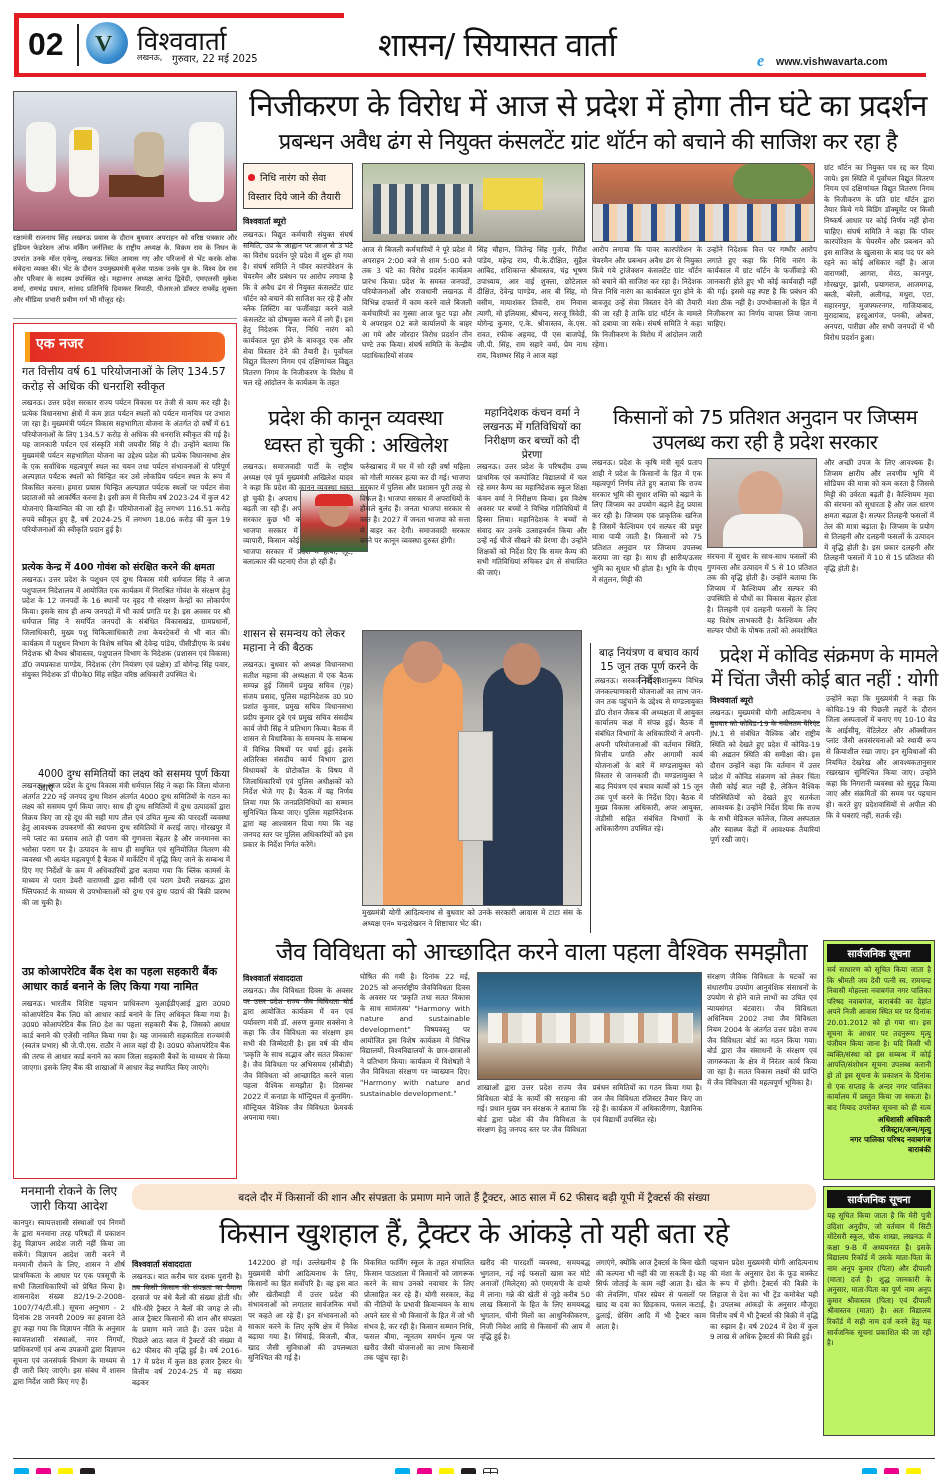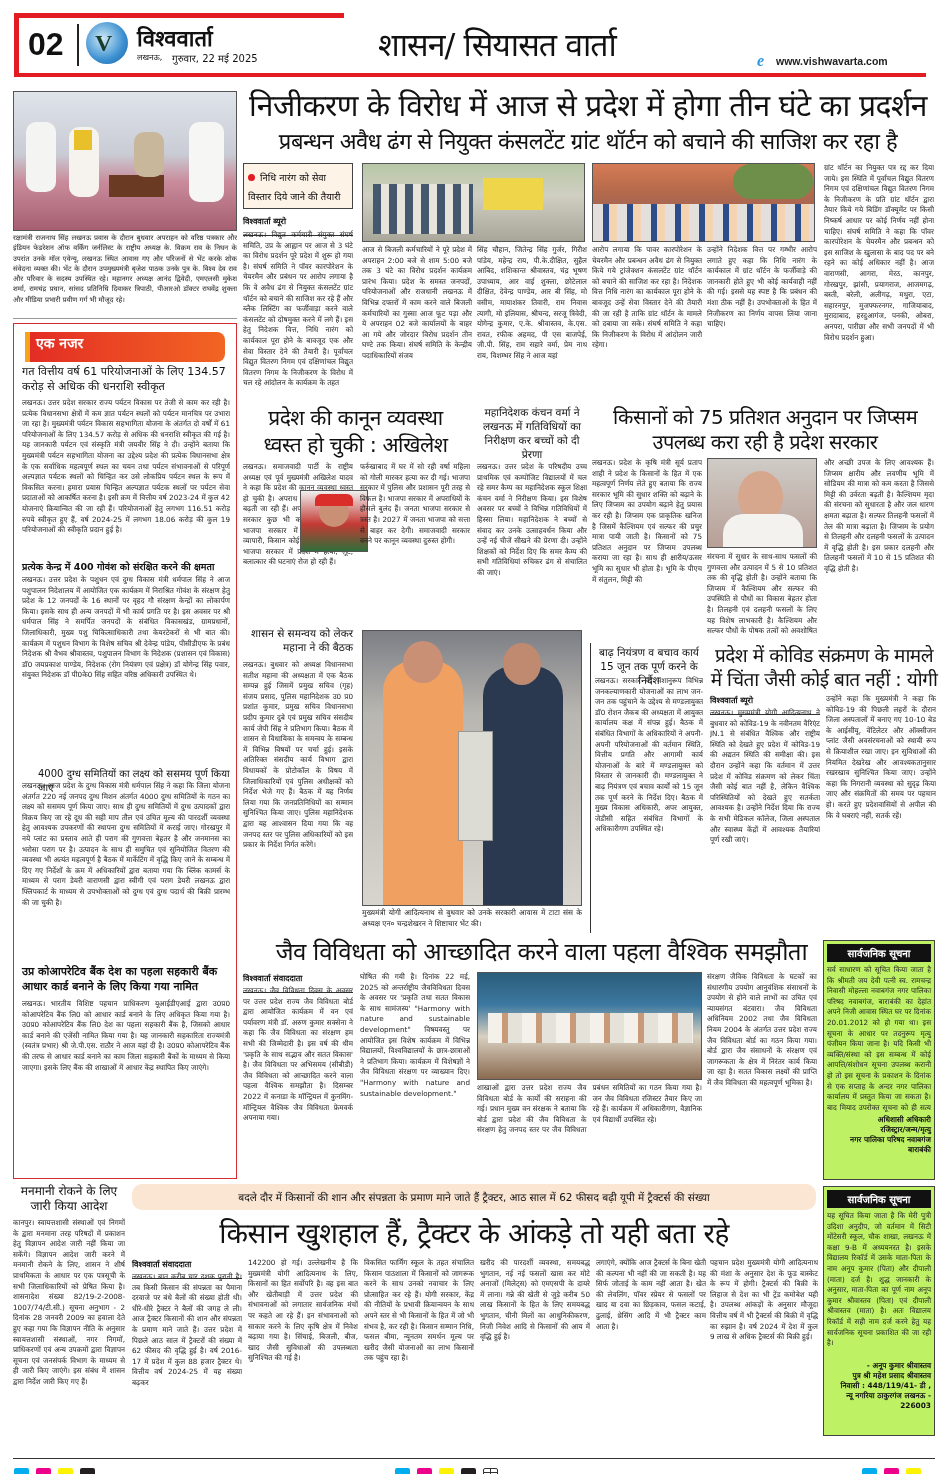--- a/index.html
+++ b/index.html
@@ -2,37 +2,37 @@
 <html><head>
 <meta charset="utf-8">
 <style>
 *{box-sizing:border-box;margin:0;padding:0}
 body{width:945px;height:1474px;background:#fff;font-family:"DejaVu Sans",sans-serif;color:#111;position:relative;overflow:hidden}
 .abs{position:absolute}
 .body-text{font-size:7.2px;line-height:10.6px;text-align:justify;color:#222;overflow:hidden}
 .redbox{border:5px solid #e31b23;border-right:none;border-bottom:none}
 .hr-red{background:#e31b23;height:4px}
 .photo{overflow:hidden;border:1px solid #555}
-.kicker{font-weight:bold;font-size:8px;border-bottom:1px solid #333;padding-bottom:9px;margin-bottom:2px}
+.kicker{font-weight:bold;font-size:8px;border-bottom:1px solid #333;padding-bottom:17px;margin-bottom:2px}
 .headline{font-family:"DejaVu Sans",sans-serif;font-weight:normal;color:#111;text-align:center;letter-spacing:-0.5px}
 .notice-title{background:#111;color:#fff;text-align:center;font-size:10px;font-weight:bold;padding:2px 0;margin:3px}
 .notice{border:1px solid #444;background:#bef264}
 .sign{text-align:right;font-weight:bold;font-size:7.4px;line-height:10px}
 .chip{display:inline-block;width:15px;height:9px;border-radius:2px;margin-right:2px}
 </style>
 </head>
 <body>
 
 <div class="abs redbox" style="left:14px;top:13px;width:330px;height:64px;border-width:5px"></div>
 <div class="abs" style="left:28px;top:26px;font-size:32px;font-weight:bold;color:#111;font-family:'Liberation Sans',sans-serif">02</div>
 <div class="abs" style="left:77px;top:24px;width:1.5px;height:42px;background:#222"></div>
 <div class="abs" style="left:86px;top:22px;width:42px;height:42px;border-radius:50%;background:radial-gradient(circle at 40% 40%,#cfe9f7,#3a8fd0 60%,#1d5fa4);">
   <div style="position:absolute;left:9px;top:8px;font-size:24px;font-weight:bold;color:#1a3c2b;font-family:'Liberation Serif',serif">V</div>
 </div>
-<div class="abs" style="left:137px;top:22px;font-size:22px;font-weight:bold">विश्ववार्ता</div>
+<div class="abs" style="left:137px;top:22px;font-size:26px;font-weight:normal">विश्ववार्ता</div>
 <div class="abs" style="left:137px;top:51px;font-size:8px">लखनऊ,</div>
 <div class="abs" style="left:172px;top:51px;font-size:10px">गुरुवार, 22 मई 2025</div>
 <div class="abs" style="left:378px;top:22px;font-size:32px;font-weight:normal;letter-spacing:-1px">शासन/ सियासत वार्ता</div>
 <div class="abs" style="left:757px;top:52px;font-size:16px;color:#2f9ae0;font-weight:bold;font-family:'Liberation Serif',serif;font-style:italic">e</div>
 <div class="abs" style="left:776px;top:55px;font-size:10.5px;font-weight:bold;color:#222;font-family:'Liberation Sans',sans-serif">www.vishwavarta.com</div>
 <div class="abs hr-red" style="left:14px;top:73px;width:912px;height:4px"></div>
 
 <div class="abs photo" style="left:13px;top:91px;width:224px;height:140px;background:linear-gradient(180deg,#dfe3ea 0%,#c9ccd4 45%,#c98b9b 65%,#a55f70 100%)">
   <div style="position:absolute;left:95px;top:83px;width:55px;height:22px;background:#6a3a22"></div>
   <div style="position:absolute;left:12px;top:30px;width:30px;height:70px;background:#f4f4f2;border-radius:10px"></div>
@@ -90,21 +90,21 @@
 <div class="abs body-text" style="left:243px;top:462px;width:110px;height:160px">लखनऊ। समाजवादी पार्टी के राष्ट्रीय अध्यक्ष एवं पूर्व मुख्यमंत्री अखिलेश यादव ने कहा कि प्रदेश की कानून व्यवस्था ध्वस्त हो चुकी है। अपराध की घटनाएं लगातार बढ़ती जा रही हैं। अपराधी बेखौफ हैं और सरकार कुछ भी करने में नाकाम है। भाजपा सरकार में महिलाएं, बेटियां, व्यापारी, किसान कोई भी सुरक्षित नहीं है। भाजपा सरकार में प्रदेश में हत्या, लूट, बलात्कार की घटनाएं रोज हो रही हैं।</div>
 <div class="abs photo" style="left:300px;top:490px;width:68px;height:62px;background:linear-gradient(180deg,#f0f0f0 0%,#c43a34 55%,#2f6e3a 100%)">
   <div style="position:absolute;left:18px;top:6px;width:30px;height:30px;border-radius:50%;background:#c99076"></div>
   <div style="position:absolute;left:14px;top:3px;width:38px;height:12px;background:#d92e2a;border-radius:6px 6px 0 0"></div>
 </div>
 <div class="abs body-text" style="left:360px;top:462px;width:110px;height:160px">फर्रुखाबाद में घर में सो रही वर्षा महिला को गोली मारकर हत्या कर दी गई। भाजपा सरकार में पुलिस और प्रशासन पूरी तरह से विफल है। भाजपा सरकार में अपराधियों के हौसले बुलंद हैं। जनता भाजपा सरकार से त्रस्त है। 2027 में जनता भाजपा को सत्ता से बाहर कर देगी। समाजवादी सरकार बनने पर कानून व्यवस्था दुरुस्त होगी।</div>
 
 <div class="abs" style="left:477px;top:405px;width:110px;font-size:10.5px;line-height:14px;text-align:center">महानिदेशक कंचन वर्मा ने लखनऊ में गतिविधियों का निरीक्षण कर बच्चों को दी प्रेरणा</div>
 <div class="abs body-text" style="left:477px;top:462px;width:110px;height:160px">लखनऊ। उत्तर प्रदेश के परिषदीय उच्च प्राथमिक एवं कम्पोजिट विद्यालयों में चल रहे समर कैम्प का महानिदेशक स्कूल शिक्षा कंचन वर्मा ने निरीक्षण किया। इस विशेष अवसर पर बच्चों ने विभिन्न गतिविधियों में हिस्सा लिया। महानिदेशक ने बच्चों से संवाद कर उनके उत्साहवर्धन किया और उन्हें नई चीजें सीखने की प्रेरणा दी। उन्होंने शिक्षकों को निर्देश दिए कि समर कैम्प की सभी गतिविधियां रुचिकर ढंग से संचालित की जाएं।</div>
 
-<div class="abs" style="left:243px;top:626px;width:110px;font-size:10.5px;line-height:14px;text-align:right">शासन से समन्वय को लेकर महाना ने की बैठक</div>
+<div class="abs" style="left:243px;top:626px;width:110px;font-size:10.5px;line-height:14px;text-align:left">शासन से समन्वय को लेकर महाना ने की बैठक</div>
 <div class="abs body-text" style="left:243px;top:660px;width:110px;height:272px">लखनऊ। बुधवार को अध्यक्ष विधानसभा सतीश महाना की अध्यक्षता में एक बैठक सम्पन्न हुई जिसमें प्रमुख सचिव (गृह) संजय प्रसाद, पुलिस महानिदेशक उ0 प्र0 प्रशांत कुमार, प्रमुख सचिव विधानसभा प्रदीप कुमार दुबे एवं प्रमुख सचिव संसदीय कार्य जेपी सिंह ने प्रतिभाग किया। बैठक में शासन से विधायिका के समन्वय के सम्बन्ध में विभिन्न विषयों पर चर्चा हुई। इसके अतिरिक्त संसदीय कार्य विभाग द्वारा विधायकों के प्रोटोकॉल के विषय में जिलाधिकारियों एवं पुलिस अधीक्षकों को निर्देश भेजे गए हैं। बैठक में यह निर्णय लिया गया कि जनप्रतिनिधियों का सम्मान सुनिश्चित किया जाए। पुलिस महानिदेशक द्वारा यह आश्वासन दिया गया कि वह जनपद स्तर पर पुलिस अधिकारियों को इस प्रकार के निर्देश निर्गत करेंगे।</div>
 
 <div class="abs photo" style="left:362px;top:630px;width:220px;height:276px;background:linear-gradient(180deg,#7d7f86 0%,#b8b6b0 30%,#d8d4ce 100%)">
   <div style="position:absolute;left:20px;top:30px;width:80px;height:246px;background:#f0a060;border-radius:30px 30px 0 0"></div>
   <div style="position:absolute;left:40px;top:10px;width:40px;height:42px;border-radius:50%;background:#c99076"></div>
   <div style="position:absolute;left:120px;top:35px;width:80px;height:241px;background:#2a3850;border-radius:30px 30px 0 0"></div>
   <div style="position:absolute;left:140px;top:12px;width:38px;height:42px;border-radius:50%;background:#c08a70"></div>
   <div style="position:absolute;left:95px;top:100px;width:35px;height:110px;background:#dcdcd4;border:1px solid #999"></div>
 </div>
 <div class="abs body-text" style="left:362px;top:908px;width:220px;height:24px;font-size:7.4px">मुख्यमंत्री योगी आदित्यनाथ से बुधवार को उनके सरकारी आवास में टाटा संस के अध्यक्ष एन० चन्द्रशेखरन ने शिष्टाचार भेंट की।</div>
@@ -115,21 +115,21 @@
   <div style="position:absolute;left:30px;top:12px;width:45px;height:52px;border-radius:50%;background:#d7a78d"></div>
   <div style="position:absolute;left:15px;top:55px;width:80px;height:40px;background:#f4f2ee;border-radius:20px 20px 0 0"></div>
 </div>
 <div class="abs body-text" style="left:707px;top:552px;width:110px;height:84px">संरचना में सुधार के साथ-साथ फसलों की गुणवत्ता और उत्पादन में 5 से 10 प्रतिशत तक की वृद्धि होती है। उन्होंने बताया कि जिप्सम में कैल्शियम और सल्फर की उपस्थिति से पौधों का विकास बेहतर होता है। तिलहनी एवं दलहनी फसलों के लिए यह विशेष लाभकारी है। कैल्शियम और सल्फर पौधों के पोषक तत्वों को अवशोषित करने में सहायक होते हैं। कैल्शियम और सल्फर धान के विकास</div>
 <div class="abs body-text" style="left:824px;top:458px;width:110px;height:178px">और अच्छी उपज के लिए आवश्यक हैं। जिप्सम क्षारीय और लवणीय भूमि में सोडियम की मात्रा को कम करता है जिससे मिट्टी की उर्वरता बढ़ती है। कैल्शियम मृदा की संरचना को सुधारता है और जल धारण क्षमता बढ़ाता है। सल्फर तिलहनी फसलों में तेल की मात्रा बढ़ाता है। जिप्सम के प्रयोग से तिलहनी और दलहनी फसलों के उत्पादन में वृद्धि होती है। इस प्रकार दलहनी और तिलहनी फसलों में 10 से 15 प्रतिशत की वृद्धि होती है।</div>
 
 <div class="abs" style="left:590px;top:643px;width:1px;height:290px;background:#333"></div>
 <div class="abs" style="left:595px;top:645px;width:108px;font-size:10.5px;line-height:14px;text-align:center">बाढ़ नियंत्रण व बचाव कार्य 15 जून तक पूर्ण करने के निर्देश</div>
 <div class="abs body-text" style="left:595px;top:676px;width:108px;height:256px">लखनऊ। सरकार की मंशानुरूप विभिन्न जनकल्याणकारी योजनाओं का लाभ जन-जन तक पहुंचाने के उद्देश्य से मण्डलायुक्त डॉ0 रोशन जैकब की अध्यक्षता में आयुक्त कार्यालय कक्ष में संपन्न हुई। बैठक में संबंधित विभागों के अधिकारियों ने अपनी-अपनी परियोजनाओं की वर्तमान स्थिति, वित्तीय प्रगति और आगामी कार्य योजनाओं के बारे में मण्डलायुक्त को विस्तार से जानकारी दी। मण्डलायुक्त ने बाढ़ नियंत्रण एवं बचाव कार्यों को 15 जून तक पूर्ण करने के निर्देश दिए। बैठक में मुख्य विकास अधिकारी, अपर आयुक्त, जेडीसी सहित संबंधित विभागों के अधिकारीगण उपस्थित रहे।</div>
 
-<div class="abs headline" style="left:710px;top:643px;width:228px;font-size:19px;line-height:24px;text-align:center">प्रदेश में कोविड संक्रमण के मामले में चिंता जैसी कोई बात नहीं : योगी</div>
+<div class="abs headline" style="left:710px;top:643px;width:228px;font-size:19px;line-height:24px;text-align:right">प्रदेश में कोविड संक्रमण के मामले में चिंता जैसी कोई बात नहीं : योगी</div>
 <div class="abs kicker" style="left:710px;top:694px;width:110px">विश्ववार्ता ब्यूरो</div>
 <div class="abs body-text" style="left:710px;top:708px;width:110px;height:225px">लखनऊ। मुख्यमंत्री योगी आदित्यनाथ ने बुधवार को कोविड-19 के नवीनतम वैरिएंट JN.1 से संबंधित वैश्विक और राष्ट्रीय स्थिति को देखते हुए प्रदेश में कोविड-19 की अद्यतन स्थिति की समीक्षा की। इस दौरान उन्होंने कहा कि वर्तमान में उत्तर प्रदेश में कोविड संक्रमण को लेकर चिंता जैसी कोई बात नहीं है, लेकिन वैश्विक परिस्थितियों को देखते हुए सतर्कता आवश्यक है। उन्होंने निर्देश दिया कि राज्य के सभी मेडिकल कॉलेज, जिला अस्पताल और स्वास्थ्य केंद्रों में आवश्यक तैयारियां पूर्ण रखी जाएं।</div>
 <div class="abs body-text" style="left:826px;top:694px;width:110px;height:239px">उन्होंने कहा कि मुख्यमंत्री ने कहा कि कोविड-19 की पिछली लहरों के दौरान जिला अस्पतालों में बनाए गए 10-10 बेड के आईसीयू, वेंटिलेटर और ऑक्सीजन प्लांट जैसी अवसंरचनाओं को स्थायी रूप से क्रियाशील रखा जाए। इन सुविधाओं की नियमित देखरेख और आवश्यकतानुसार रखरखाव सुनिश्चित किया जाए। उन्होंने कहा कि निगरानी व्यवस्था को सुदृढ़ किया जाए और संक्रमितों की समय पर पहचान हो। करते हुए प्रदेशवासियों से अपील की कि वे घबराएं नहीं, सतर्क रहें।</div>
 
 <div class="abs headline" style="left:254px;top:937px;width:575px;font-size:24px;line-height:30px;white-space:nowrap">जैव विविधता को आच्छादित करने वाला पहला वैश्विक समझौता</div>
 <div class="abs kicker" style="left:243px;top:972px;width:110px">विश्ववार्ता संवाददाता</div>
 <div class="abs body-text" style="left:243px;top:986px;width:110px;height:190px">लखनऊ। जैव विविधता दिवस के अवसर पर उत्तर प्रदेश राज्य जैव विविधता बोर्ड द्वारा आयोजित कार्यक्रम में वन एवं पर्यावरण मंत्री डॉ. अरुण कुमार सक्सेना ने कहा कि जैव विविधता का संरक्षण हम सभी की जिम्मेदारी है। इस वर्ष की थीम 'प्रकृति के साथ सद्भाव और सतत विकास' है। जैव विविधता पर अभिसमय (सीबीडी) जैव विविधता को आच्छादित करने वाला पहला वैश्विक समझौता है। दिसम्बर 2022 में कनाडा के मॉन्ट्रियल में कुनमिंग-मॉन्ट्रियल वैश्विक जैव विविधता फ्रेमवर्क अपनाया गया।</div>
 <div class="abs body-text" style="left:360px;top:972px;width:110px;height:204px">घोषित की गयी है। दिनांक 22 मई, 2025 को अन्तर्राष्ट्रीय जैवविविधता दिवस के अवसर पर 'प्रकृति तथा सतत विकास के साथ सामंजस्य' "Harmony with nature and sustainable development" विषयवस्तु पर आयोजित इस विशेष कार्यक्रम में विभिन्न विद्यालयों, विश्वविद्यालयों के छात्र-छात्राओं ने प्रतिभाग किया। कार्यक्रम में विशेषज्ञों ने जैव विविधता संरक्षण पर व्याख्यान दिए। "Harmony with nature and sustainable development."</div>
 <div class="abs photo" style="left:477px;top:972px;width:225px;height:108px;background:linear-gradient(180deg,#2c5d7a 0%,#3c78a0 30%,#d9d0c0 60%,#8a6a50 100%)">
   <div style="position:absolute;left:10px;top:40px;width:205px;height:30px;background:repeating-linear-gradient(90deg,#f4f1ea 0 14px,#c99a7a 14px 20px,#e5e2da 20px 34px)"></div>
@@ -144,27 +144,20 @@
     <div class="sign">अधिशासी अधिकारी</div>
     <div class="sign">रजिस्ट्रार/जन्म/मृत्यु</div>
     <div class="sign">नगर पालिका परिषद नवाबगंज</div>
     <div class="sign">बाराबंकी</div>
   </div>
 </div>
 
 <div class="abs notice" style="left:823px;top:1186px;width:112px;height:250px">
   <div class="notice-title">सार्वजनिक सूचना</div>
   <div class="body-text" style="padding:0 3px;height:148px">यह सूचित किया जाता है कि मेरी पुत्री उदिशा अनुदीप, जो वर्तमान में सिटी मोंटेसरी स्कूल, चौक शाखा, लखनऊ में कक्षा 9-B में अध्ययनरत है। इसके विद्यालय रिकॉर्ड में उसके माता-पिता के नाम अनूप कुमार (पिता) और दीपाली (माता) दर्ज है। शुद्ध जानकारी के अनुसार, माता-पिता का पूर्ण नाम अनूप कुमार श्रीवास्तव (पिता) एवं दीपाली श्रीवास्तव (माता) है। अतः विद्यालय रिकॉर्ड में सही नाम दर्ज करने हेतु यह सार्वजनिक सूचना प्रकाशित की जा रही है।</div>
-  <div style="padding:2px 3px">
-    <div class="sign">- अनूप कुमार श्रीवास्तव</div>
-    <div class="sign">पुत्र श्री महेश प्रसाद श्रीवास्तव</div>
-    <div class="sign">निवासी : 448/119/41- डी ,</div>
-    <div class="sign">न्यू नगरिया ठाकुरगंज लखनऊ -</div>
-    <div class="sign">226003</div>
-  </div>
 </div>
 
 <div class="abs" style="left:13px;top:1184px;width:112px;font-size:12px;line-height:15px;text-align:center">मनमानी रोकने के लिए जारी किया आदेश</div>
 <div class="abs body-text" style="left:13px;top:1218px;width:112px;height:238px">कानपुर। स्वायत्तशासी संस्थाओं एवं निगमों के द्वारा मनमाना तरह परिषदों में प्रकाशन हेतु विज्ञापन आदेश जारी नहीं किया जा सकेंगे। विज्ञापन आदेश जारी करने में मनमानी रोकने के लिए, शासन ने शीर्ष प्राथमिकता के आधार पर एक पत्रसूची के सभी जिलाधिकारियों को प्रेषित किया है। शासनादेश संख्या 82/19-2-2008-1007/74/टी.सी.) सूचना अनुभाग - 2 दिनांक 28 जनवरी 2009 का हवाला देते हुए कहा गया कि विज्ञापन नीति के अनुसार स्वायत्तशासी संस्थाओं, नगर निगमों, प्राधिकरणों एवं अन्य उपक्रमों द्वारा विज्ञापन सूचना एवं जनसंपर्क विभाग के माध्यम से ही जारी किए जाएंगे। इस संबंध में शासन द्वारा निर्देश जारी किए गए हैं।</div>
 
 <div class="abs" style="left:132px;top:1184px;width:684px;height:26px;background:#fbe6d4;border-radius:10px">
   <div style="font-size:10.4px;line-height:26px;text-align:center;white-space:nowrap;overflow:hidden">बदले दौर में किसानों की शान और संपन्नता के प्रमाण माने जाते हैं ट्रैक्टर, आठ साल में 62 फीसद बढ़ी यूपी में ट्रैक्टर्स की संख्या</div>
 </div>
 <div class="abs headline" style="left:132px;top:1216px;width:684px;font-size:28px;line-height:36px;white-space:nowrap">किसान खुशहाल हैं, ट्रैक्टर के आंकड़े तो यही बता रहे</div>
 <div class="abs kicker" style="left:132px;top:1258px;width:110px">विश्ववार्ता संवाददाता</div>

